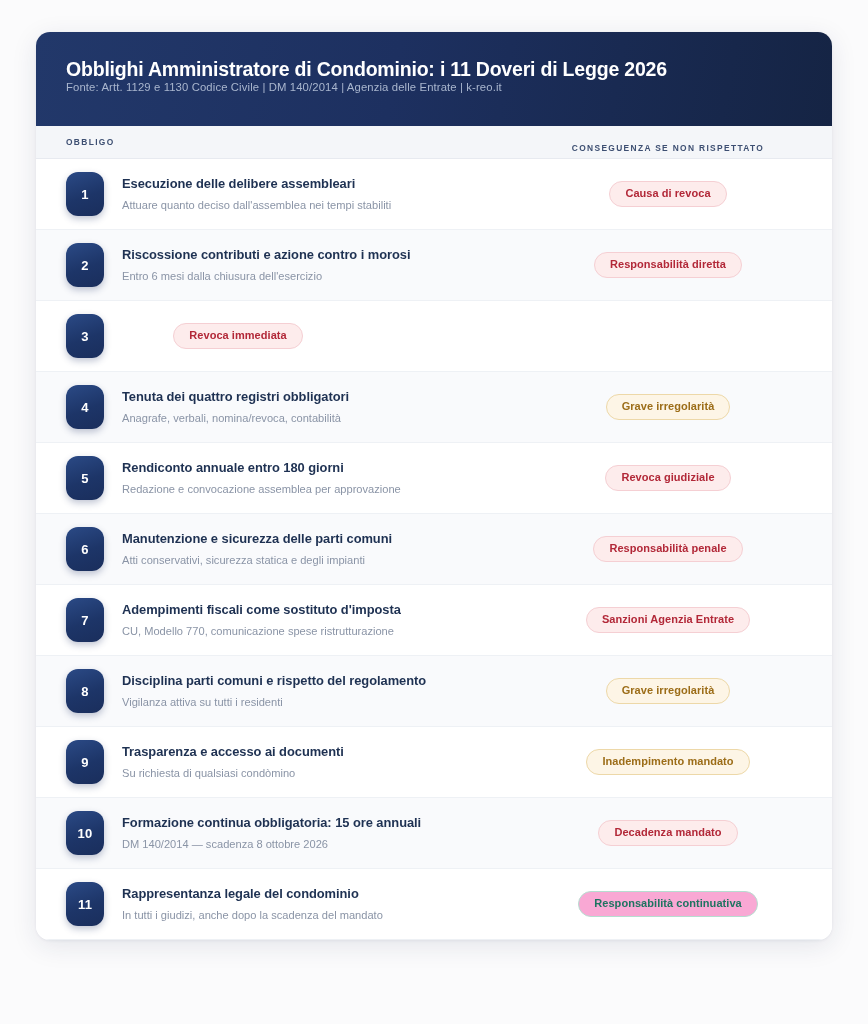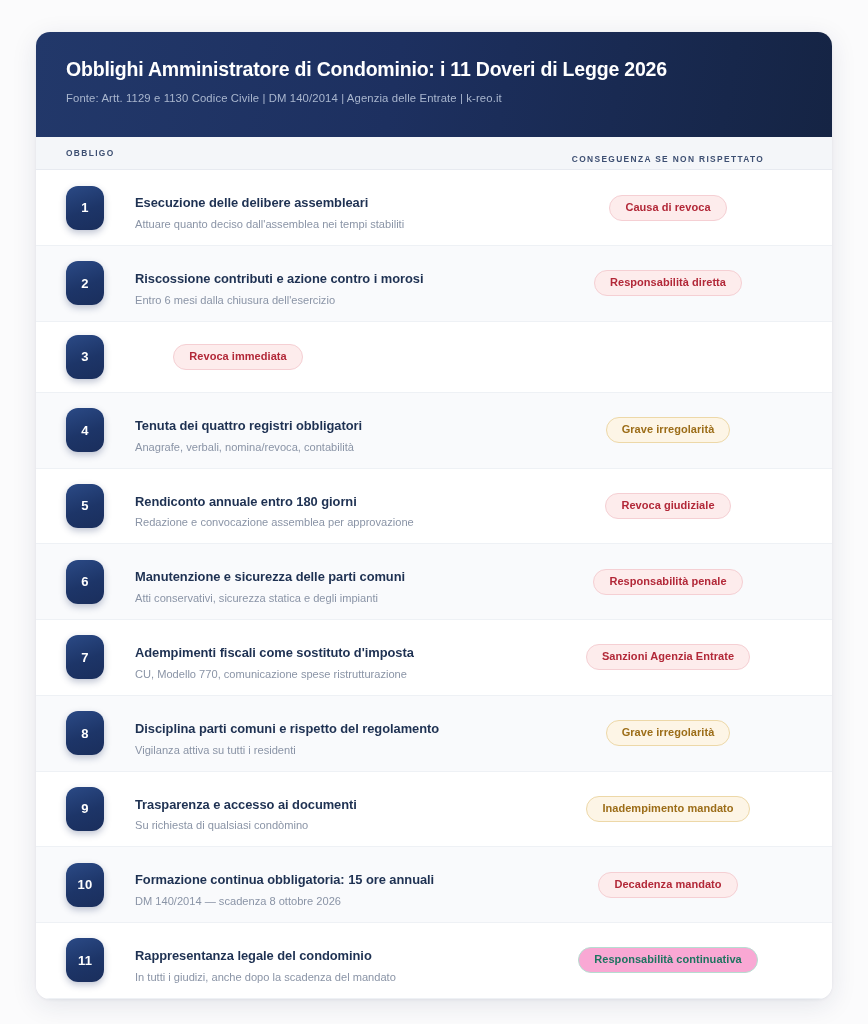--- a/index.html
+++ b/index.html
@@ -34,21 +34,21 @@
     padding: 25px 30px 33px 30px;
   }
   .card-title {
     color: #ffffff;
     font-size: 19.5px;
     font-weight: bold;
     letter-spacing: -0.2px;
     line-height: 1.25;
   }
   .card-subtitle {
-    margin-top: 11px;
+    margin-top: 0;
     color: #a9b6ce;
     font-size: 11.3px;
     font-weight: normal;
     letter-spacing: 0.12px;
   }
 
   
   .col-head {
     display: flex;
     align-items: center;
@@ -92,24 +92,23 @@
     font-weight: bold;
     display: flex;
     align-items: center;
     justify-content: center;
     box-shadow: 0 3px 7px rgba(28, 48, 96, 0.28);
     letter-spacing: 0.2px;
   }
 
   .rowtext {
     flex: 1 1 auto;
-    padding-left: 31px;
+    padding-left: 18px;
     padding-right: 12px;
     min-width: 0;
-    margin-top: 12px;
   }
   .r-title {
     color: #1e3152;
     font-size: 12.9px;
     font-weight: bold;
     line-height: 1.3;
     letter-spacing: -0.05px;
   }
   .r-sub {
     margin-top: 5px;

